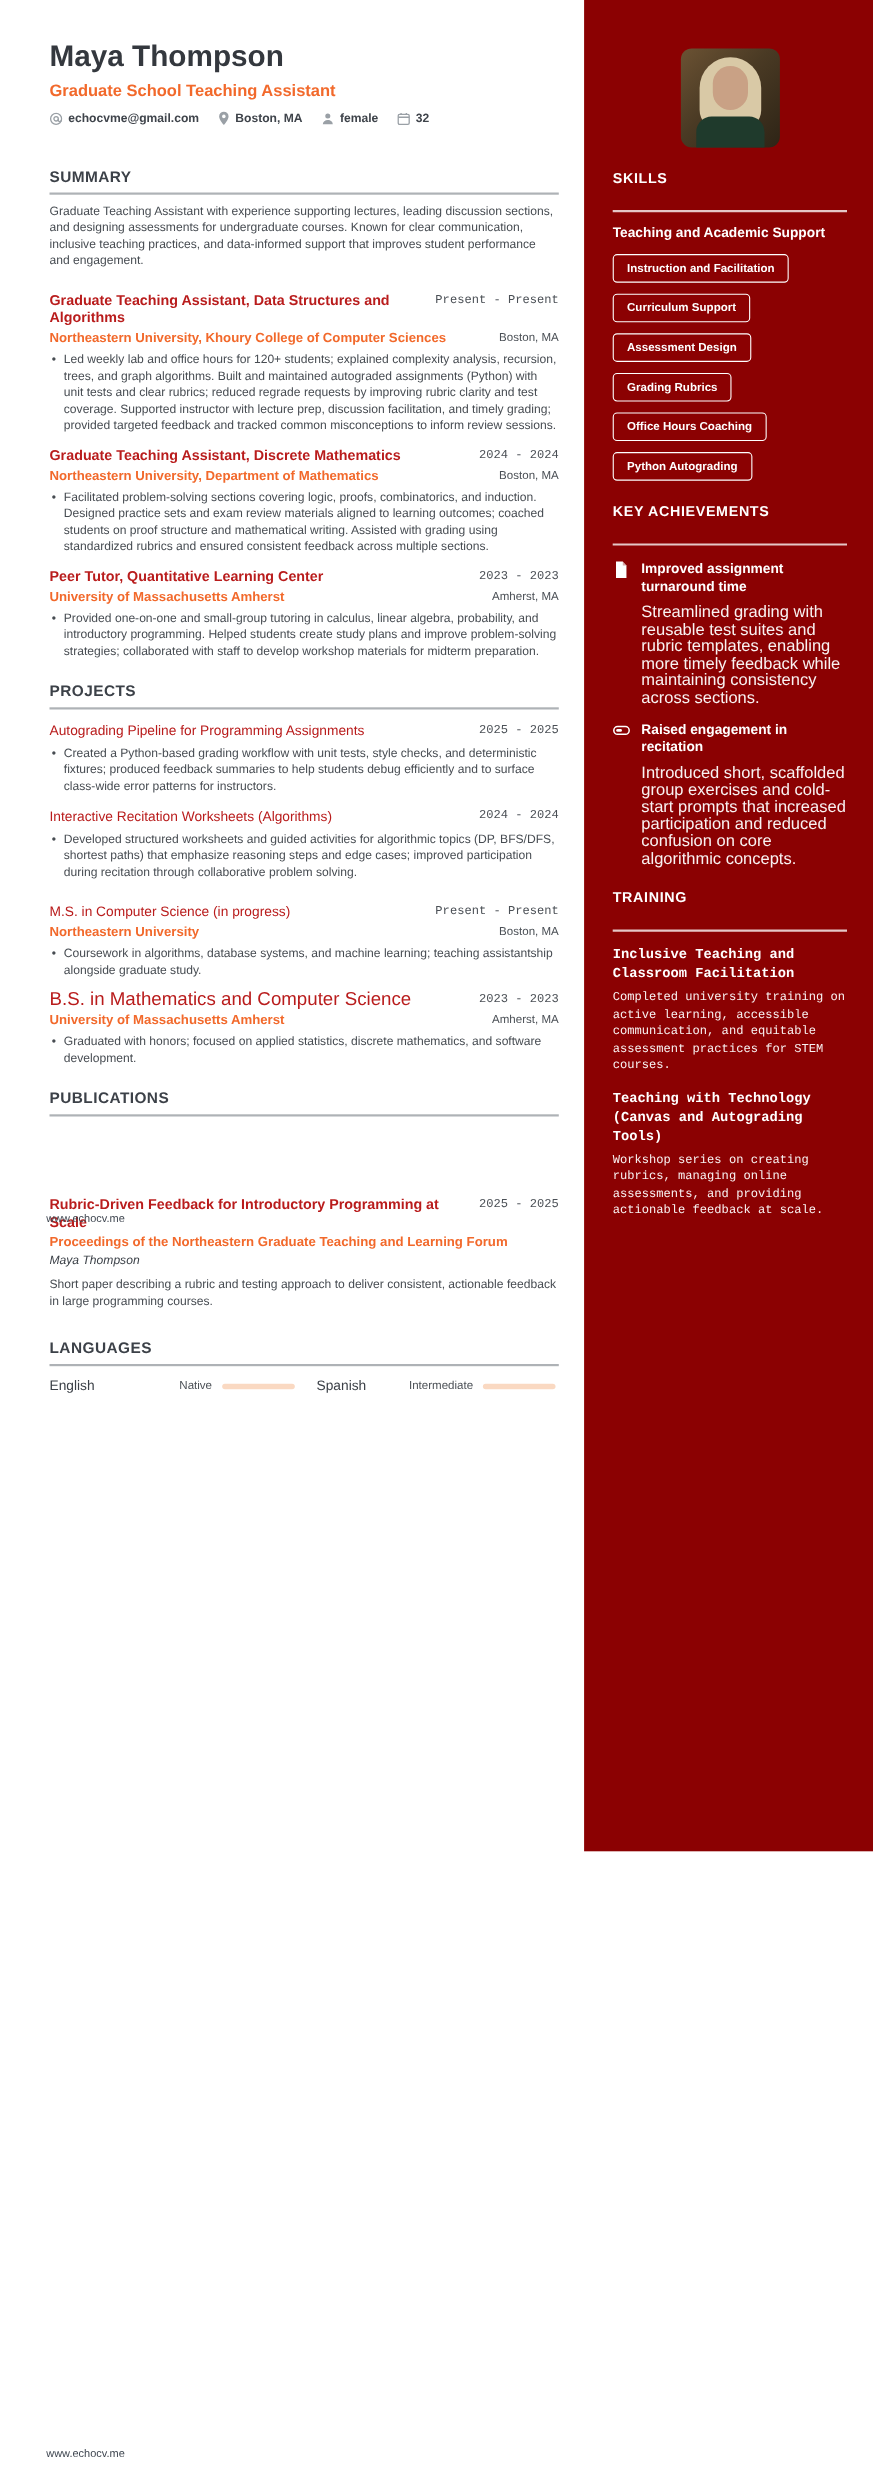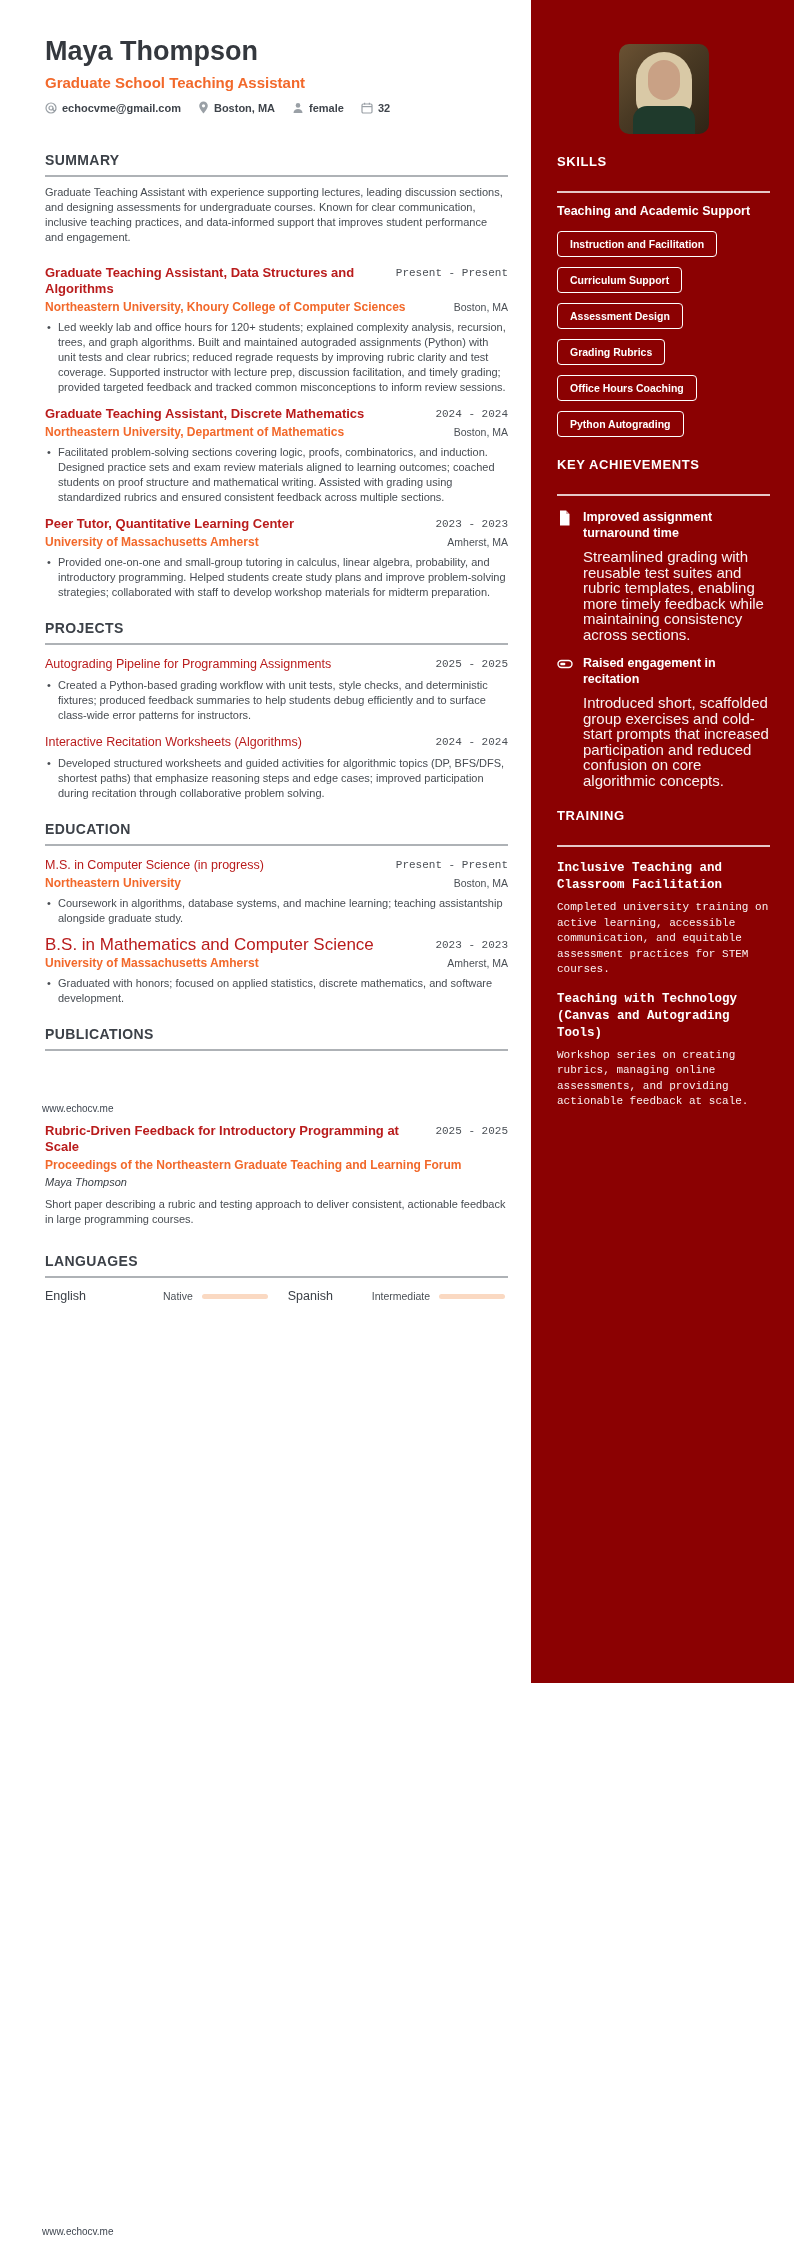--- a/index.html
+++ b/index.html
@@ -243,21 +243,20 @@
           <div class="e-title" style="font-weight:400;font-size:12.5px;">Interactive Recitation Worksheets (Algorithms)</div>
           <div class="e-date">2024 - 2024</div>
         </div>
         <ul class="bullets">
             <li>Developed structured worksheets and guided activities for algorithmic topics (DP, BFS/DFS, shortest paths) that emphasize reasoning steps and edge cases; improved participation during recitation through collaborative problem solving.</li>
           </ul>
       </div>
     </div>
 
     <div class="section">
-      <div class="sec-header">EDUCATION</div>
 
       <div class="entry">
         <div class="row">
           <div class="e-title" style="font-weight:400;font-size:12.5px;">M.S. in Computer Science (in progress)</div>
           <div class="e-date">Present - Present</div>
         </div>
         <div class="row">
           <div class="e-company">Northeastern University</div>
           <div class="e-loc">Boston, MA</div>
         </div>

